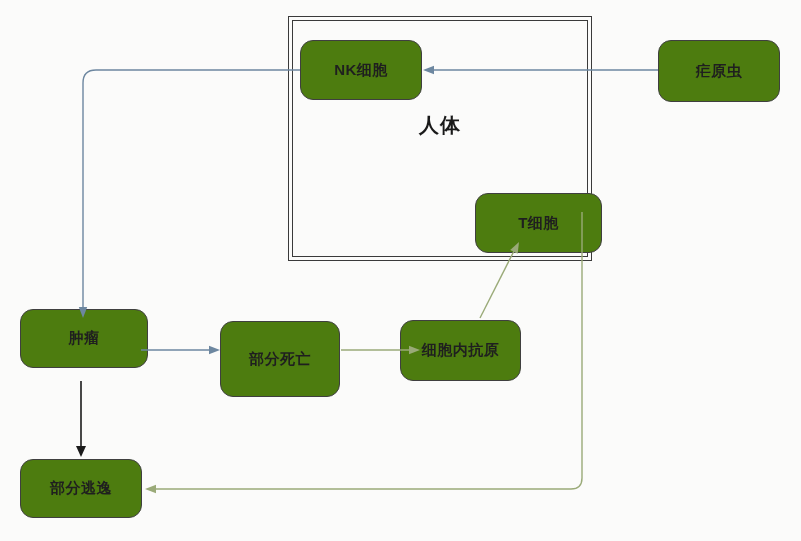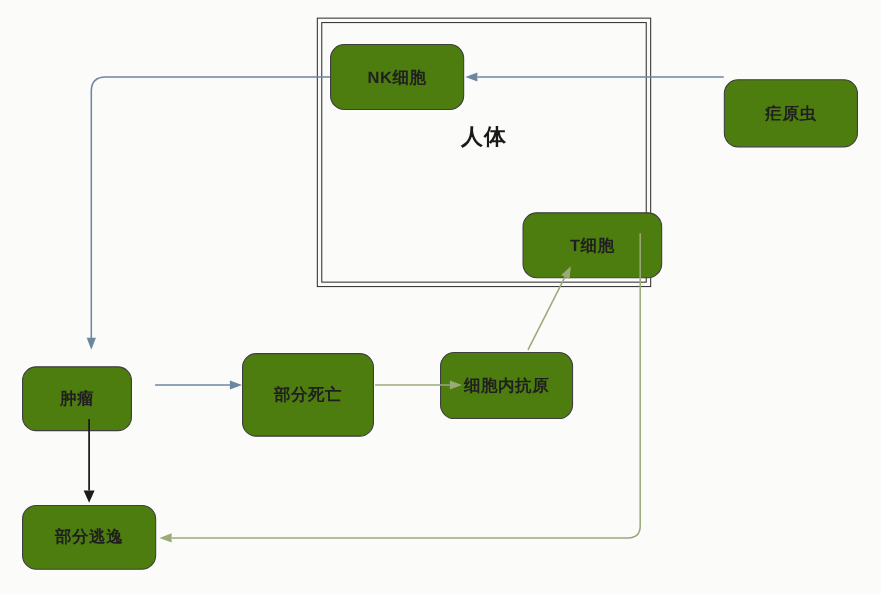--- a/index.html
+++ b/index.html
@@ -42,23 +42,23 @@
     top: 92px;
     text-align: center;
     font-family: "Liberation Serif", "DejaVu Serif", serif;
     font-size: 20px;
     line-height: 24px;
     font-weight: 600;
     color: #191919;
     letter-spacing: 1px;
   }
   .n-nk        { left: 300px; top: 40px;  width: 122px; height: 60px; }
-  .n-plasm     { left: 658px; top: 40px;  width: 122px; height: 62px; margin-top: 32px; }
+  .n-plasm     { left: 658px; top: 40px;  width: 122px; height: 62px; }
   .n-tcell     { left: 462px; top: 193px; width: 127px; height: 60px; margin-left: 13px; }
-  .n-tumor     { left: 20px;  top: 333px; width: 100px; height: 59px; }
+  .n-tumor     { left: 20px;  top: 309px; width: 128px; height: 59px; }
   .n-death     { left: 220px; top: 321px; width: 120px; height: 76px; }
   .n-antigen   { left: 400px; top: 320px; width: 121px; height: 61px; }
   .n-escape    { left: 20px;  top: 459px; width: 122px; height: 59px; }
   #edges {
     position: absolute;
     left: 0; top: 0;
     pointer-events: none;
   }
 </style>
 </head>

